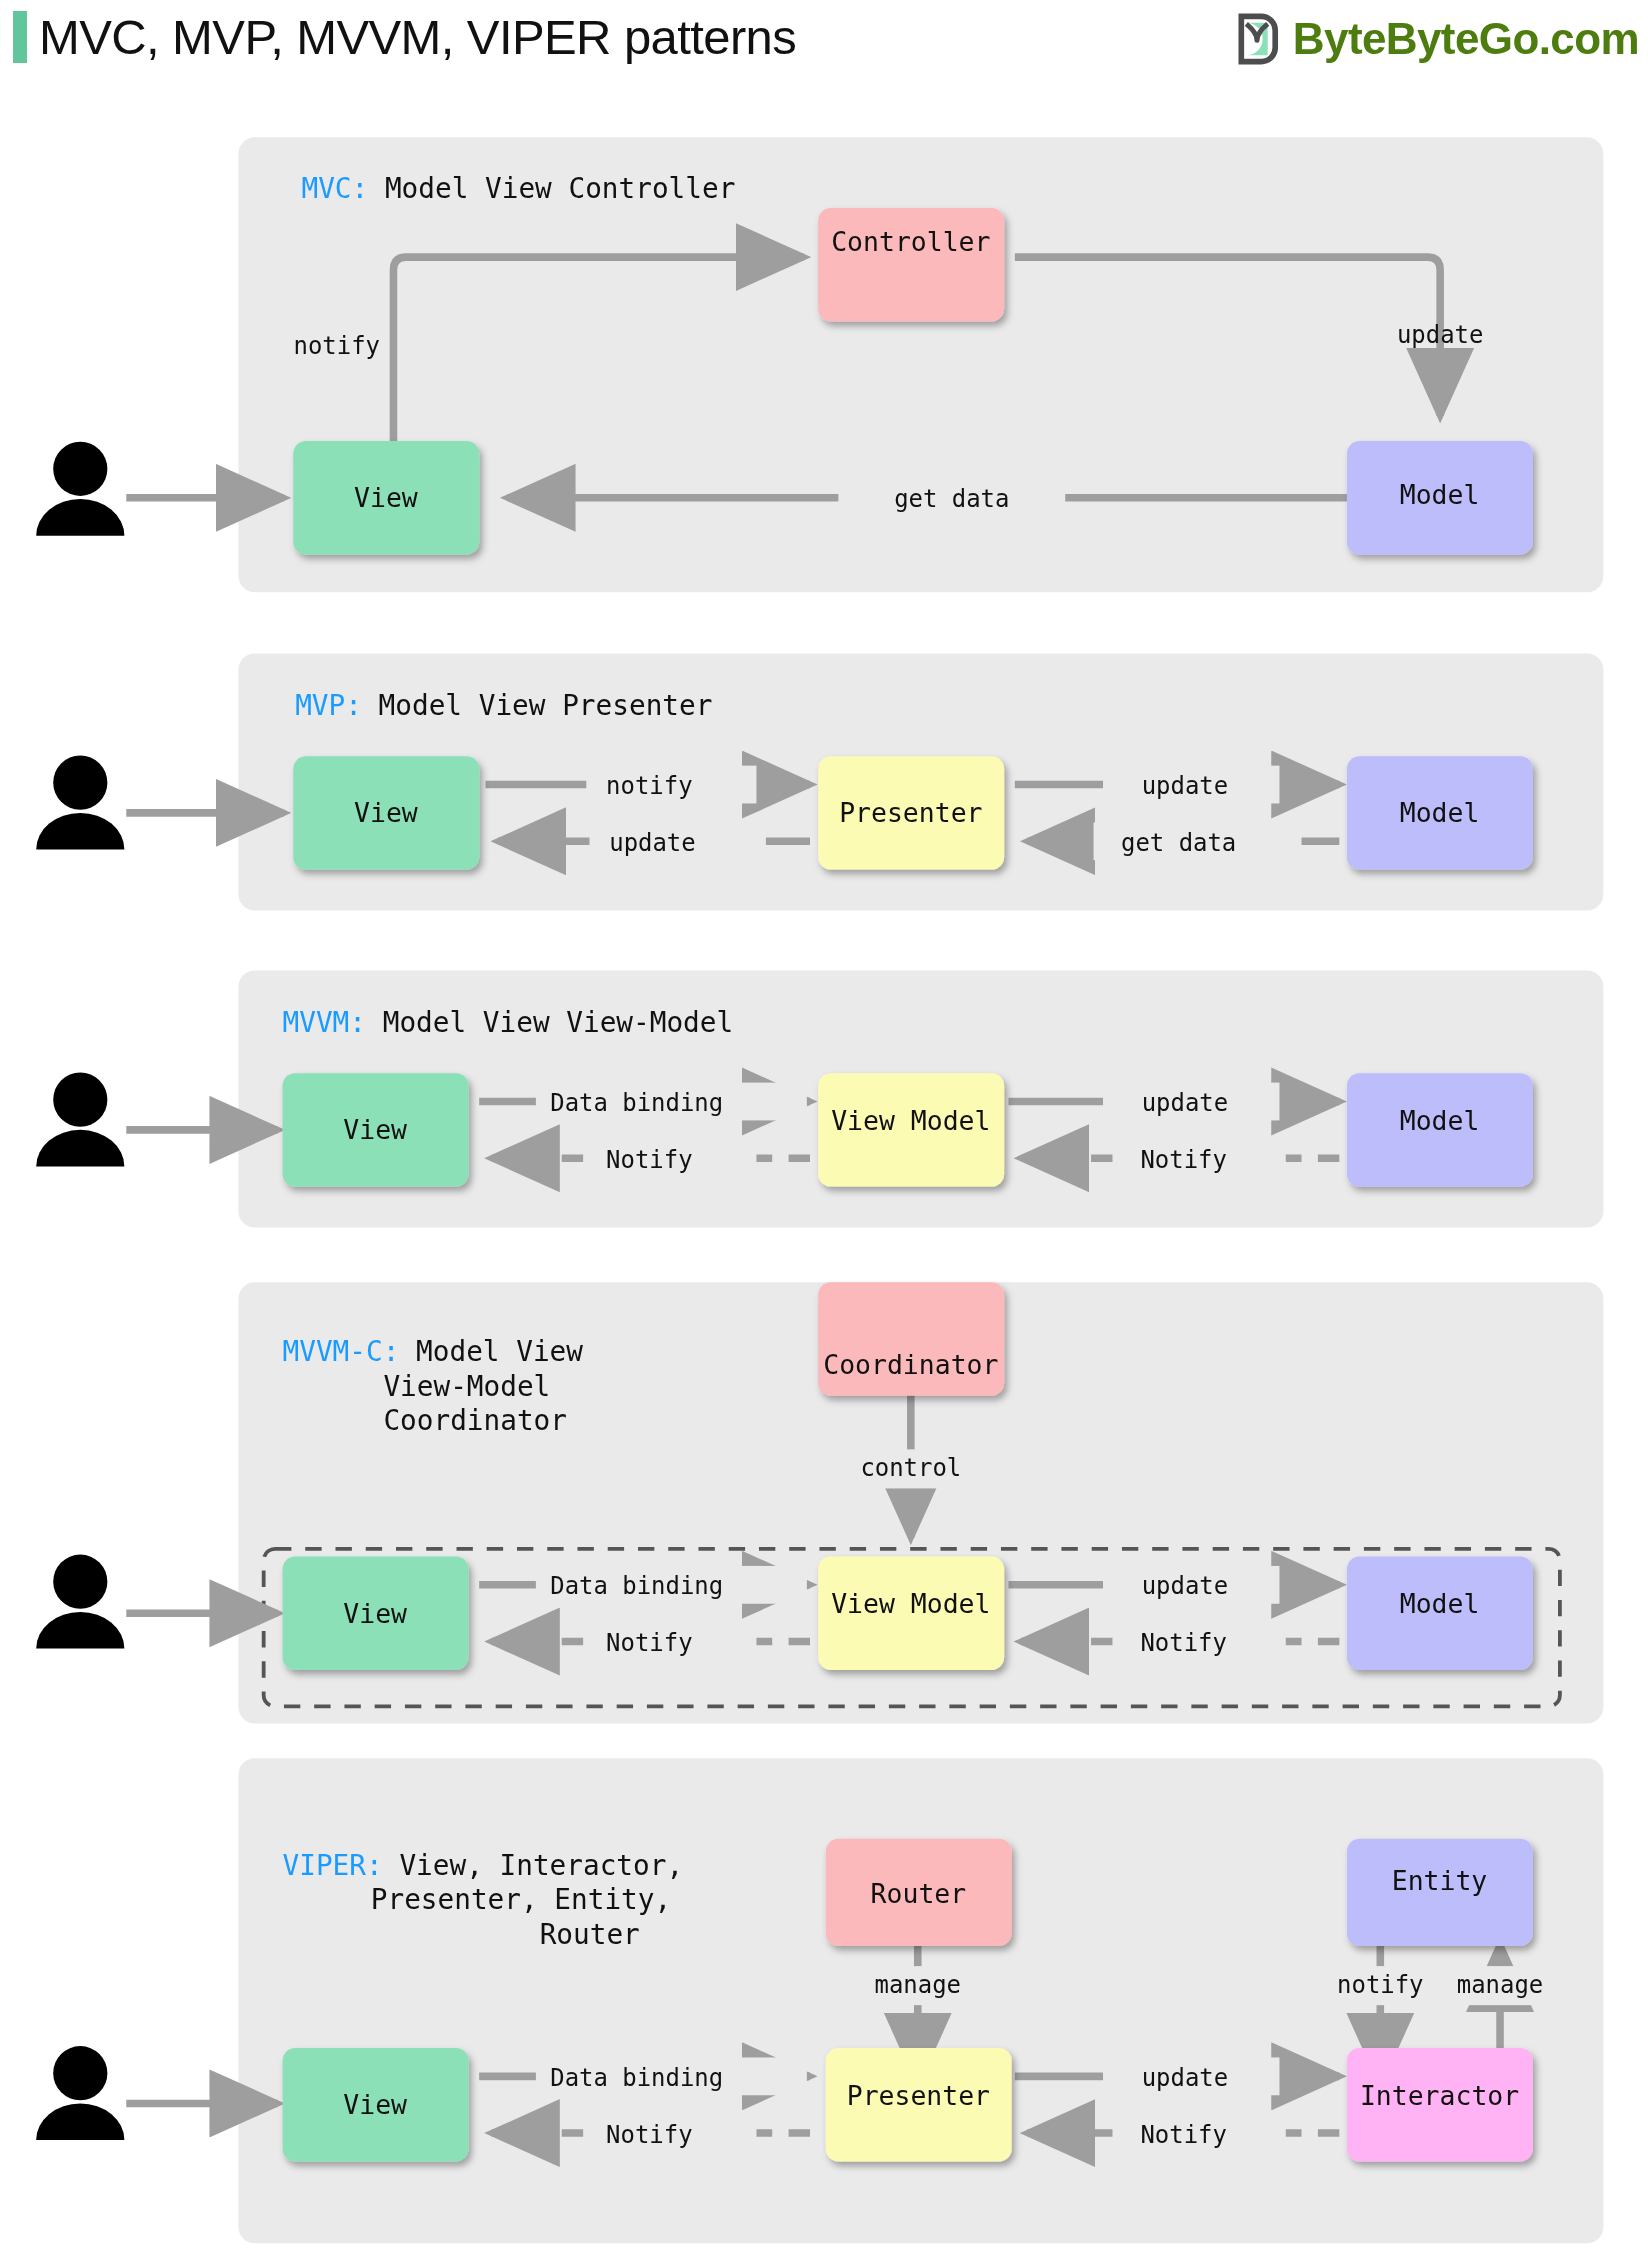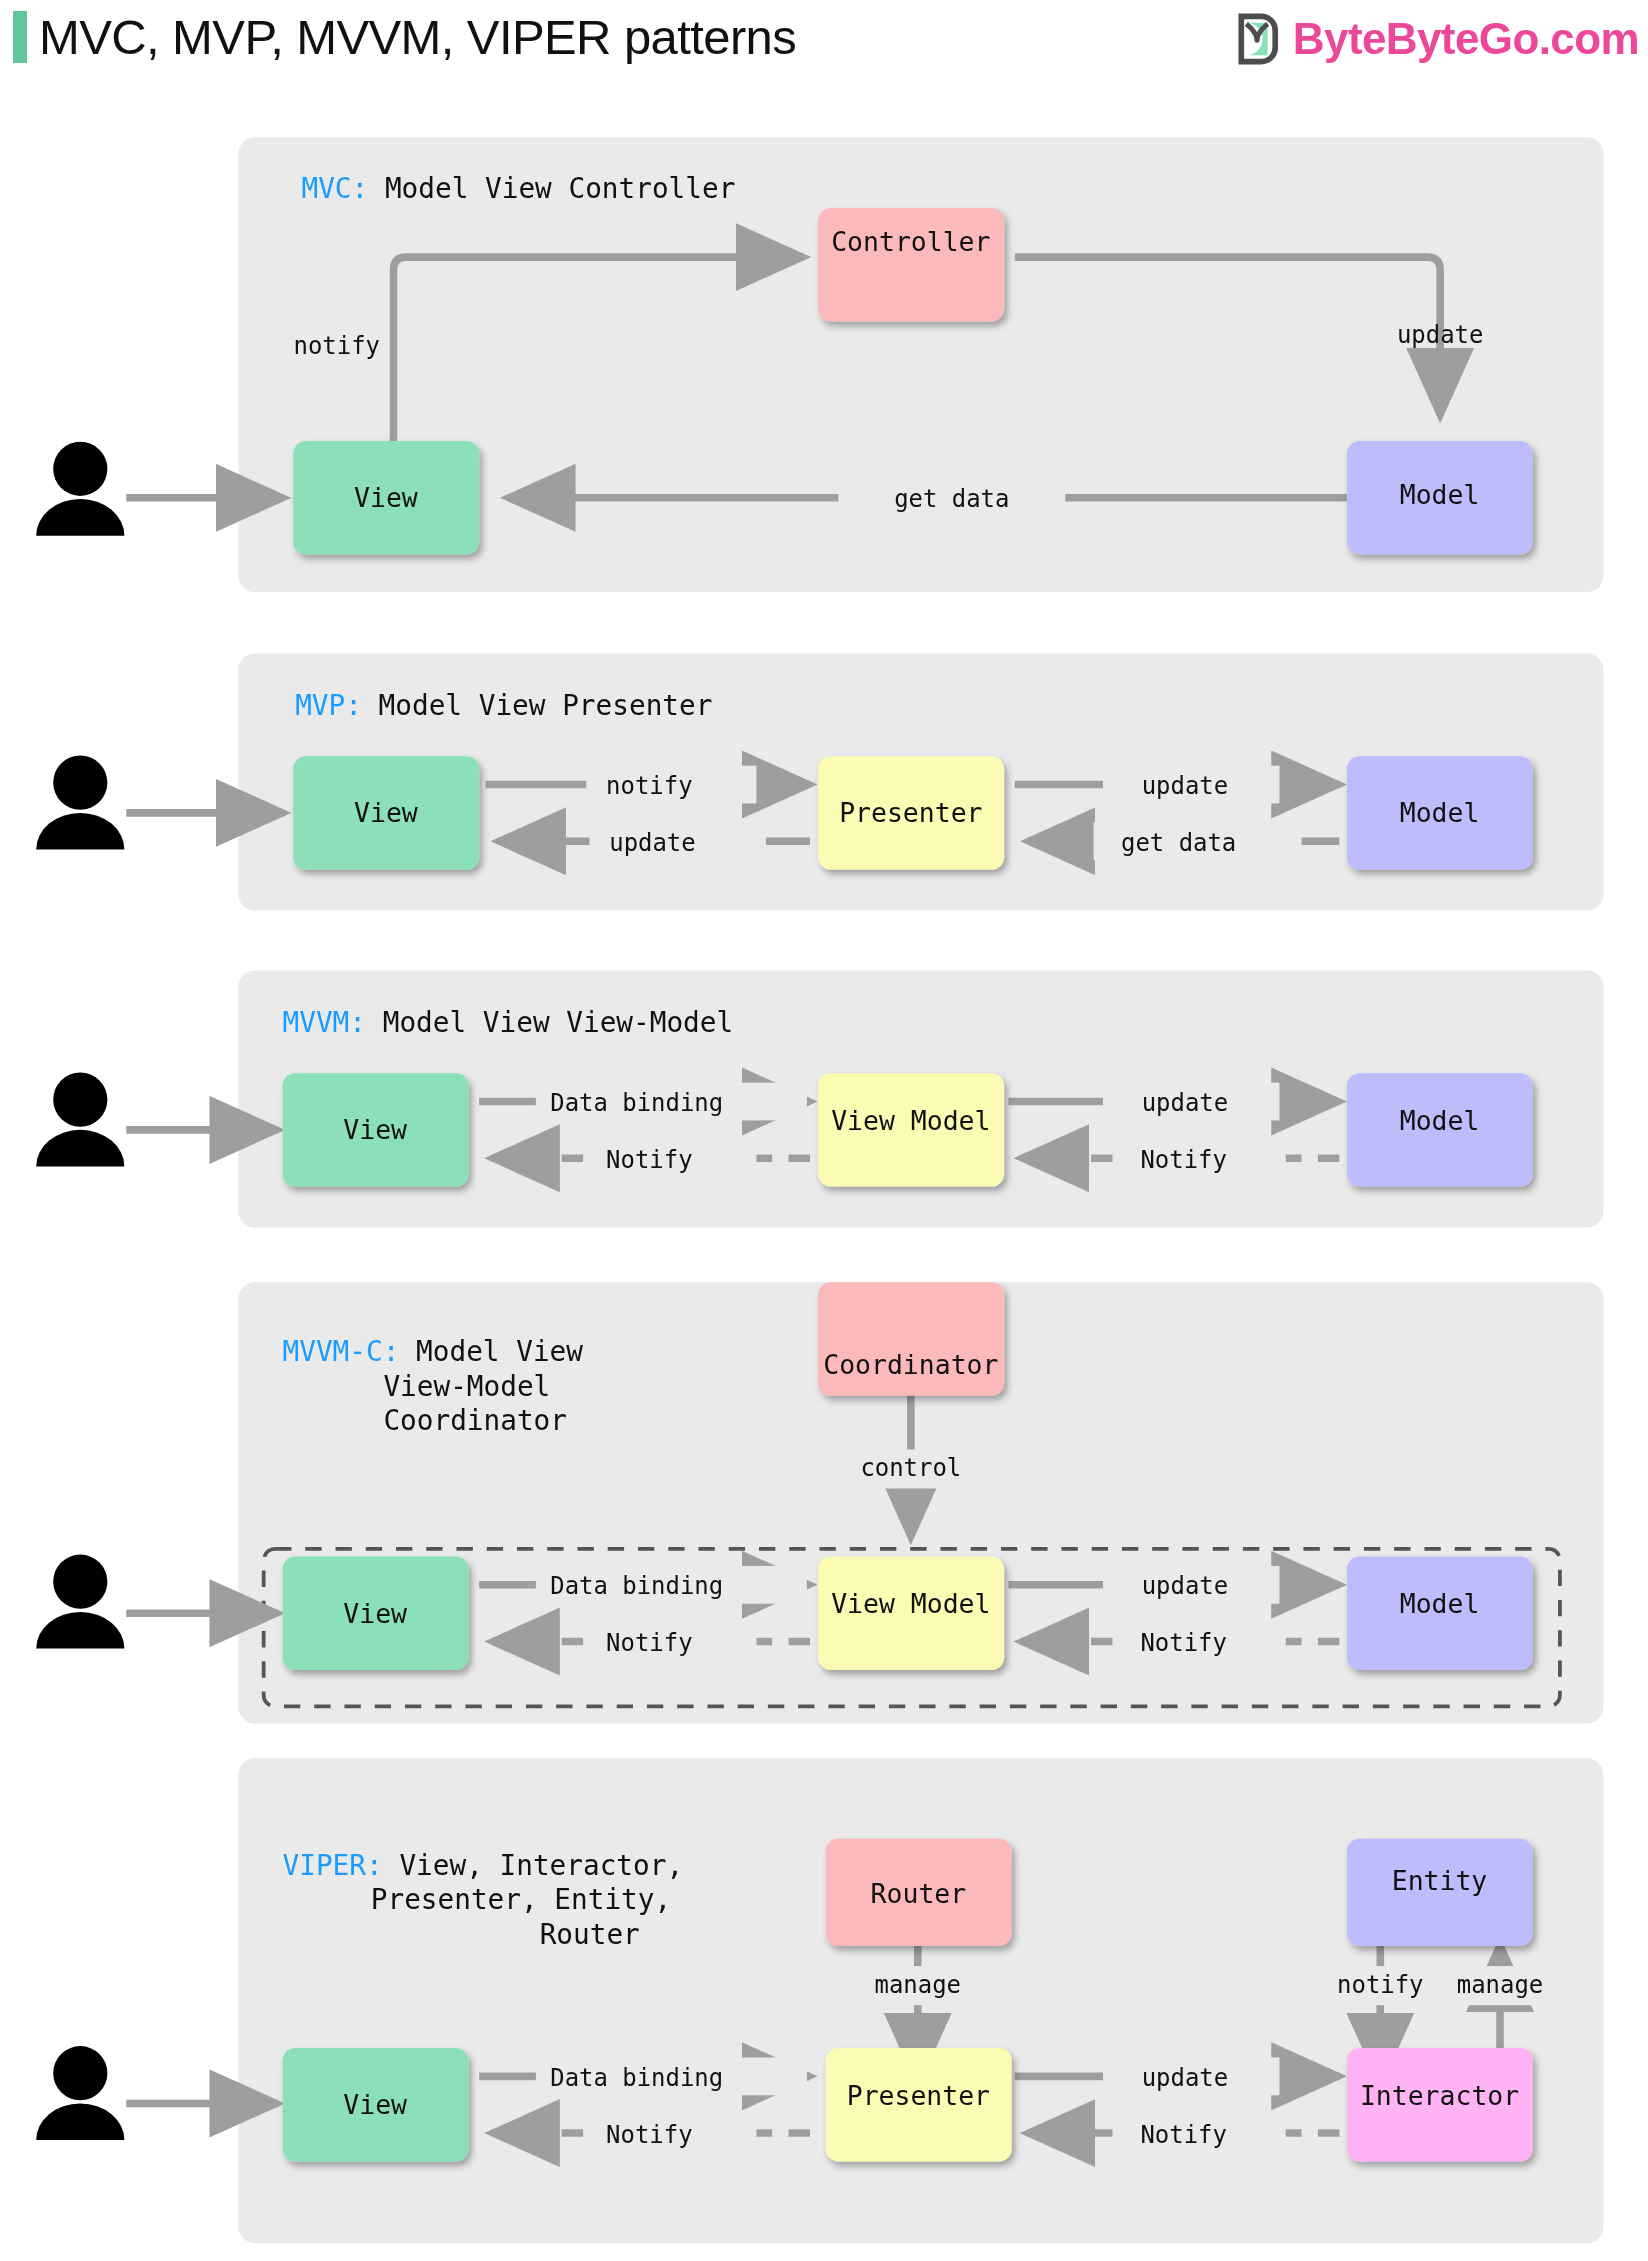--- a/index.html
+++ b/index.html
@@ -2,21 +2,21 @@
 <html style="font-size:10px"><head>
 <meta charset="utf-8">
 <style>
   html,body{margin:0;padding:0;background:#ffffff;}
   body{width:1649px;height:2261px;font-family:"DejaVu Sans Mono",monospace;overflow:hidden;}
   #root{position:relative;width:1475px;height:2261px;background:#fff;border-radius:16px;}
   .hdr{position:absolute;left:0;top:0;width:1649px;height:88px;}
   .accent{position:absolute;left:12.6px;top:11.3px;width:14px;height:52px;background:#62c59c;}
   .title{position:absolute;left:39px;top:8.8px;font-family:"Liberation Sans",sans-serif;font-size:49px;color:#111;white-space:nowrap;letter-spacing:-0.6px;}
   .brandwrap{position:absolute;right:10px;top:10px;display:flex;align-items:center;gap:8.8px;}
-  .brandtxt{font-family:"Liberation Sans",sans-serif;font-weight:bold;font-size:44px;color:#ec4899;white-space:nowrap;letter-spacing:-0.6px;}
+  .brandtxt{font-family:"Liberation Sans",sans-serif;font-weight:bold;font-size:44px;color:#4d7c0f;white-space:nowrap;letter-spacing:-0.6px;}
   svg.stage{position:absolute;left:0;top:0;}
   text{font-family:"DejaVu Sans Mono",monospace;}
   .lbl{font-size:38px;fill:#111;}
   .boxlbl{font-size:42px;fill:#111;}
   .secttl{font-size:44px;fill:#111;}
   .secttl .key{fill:#1a9bff;}
 </style>
 </head>
 <body>
 

